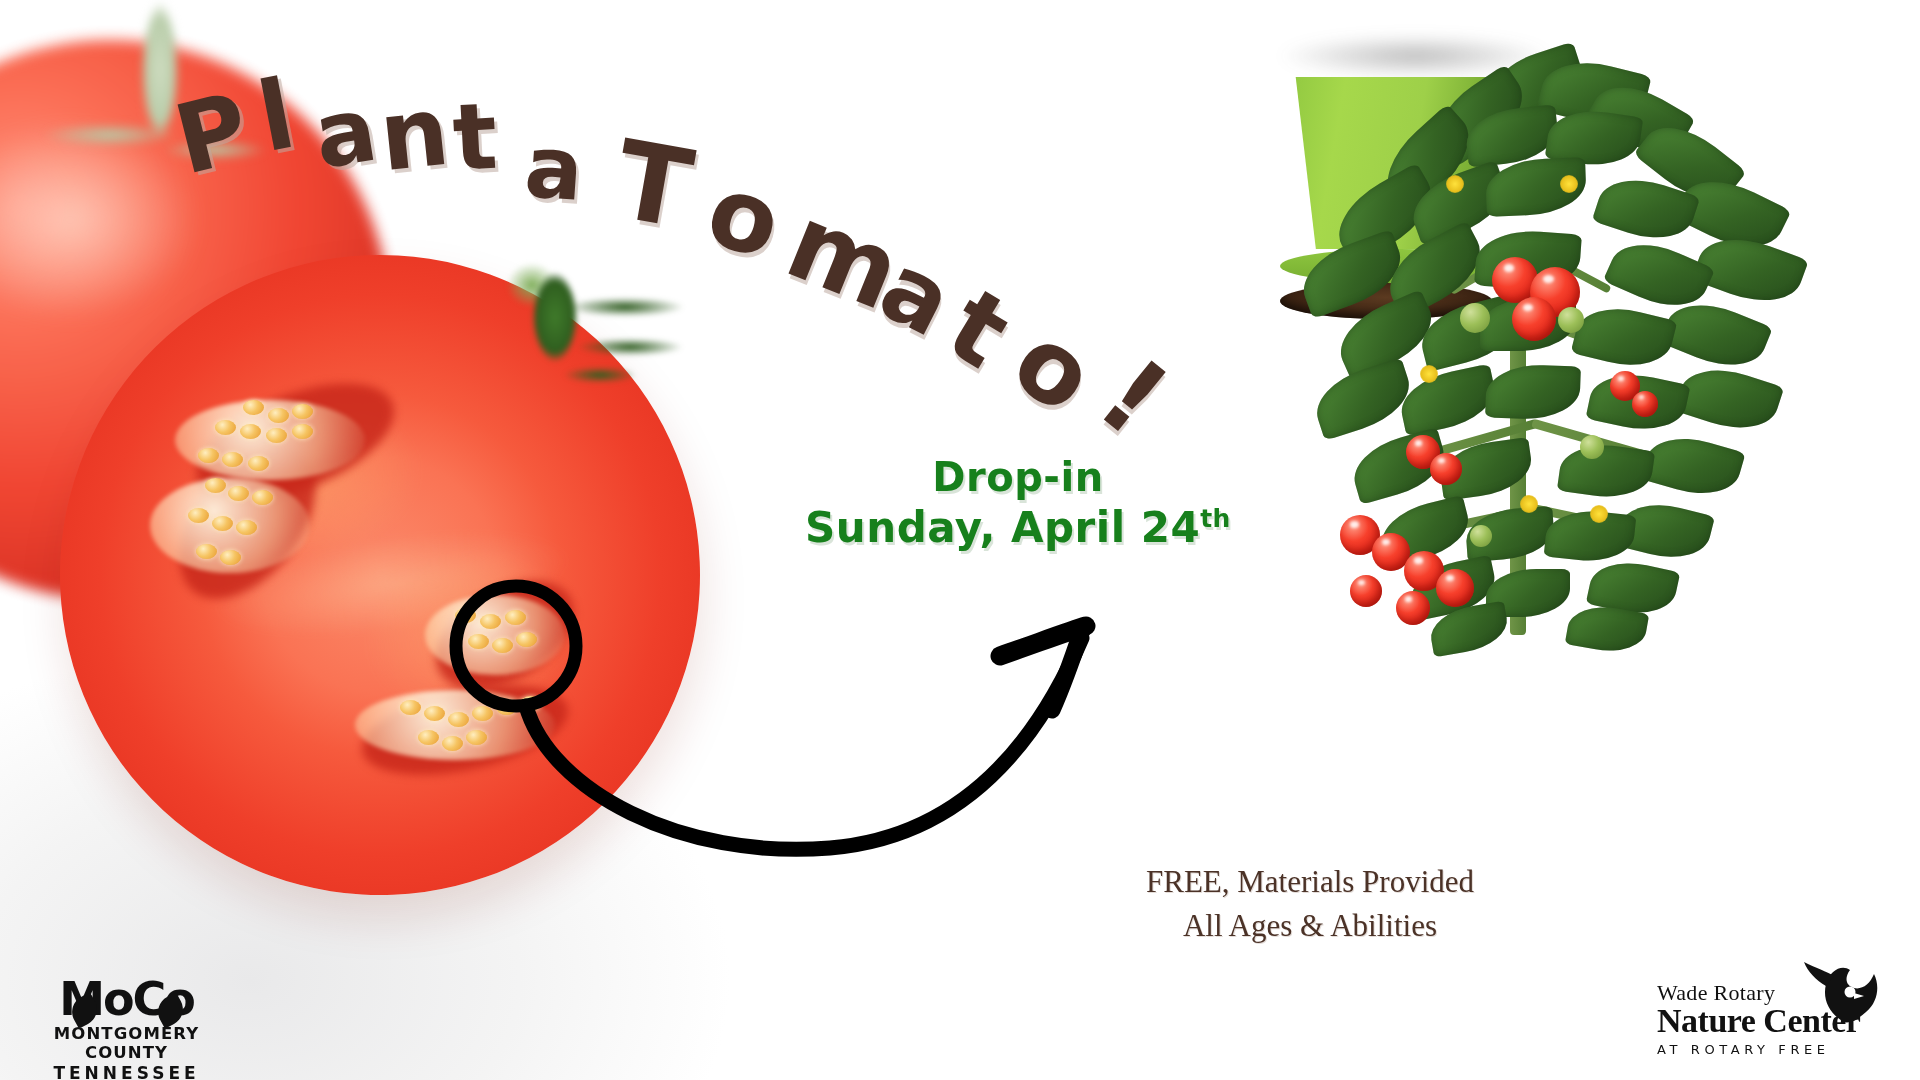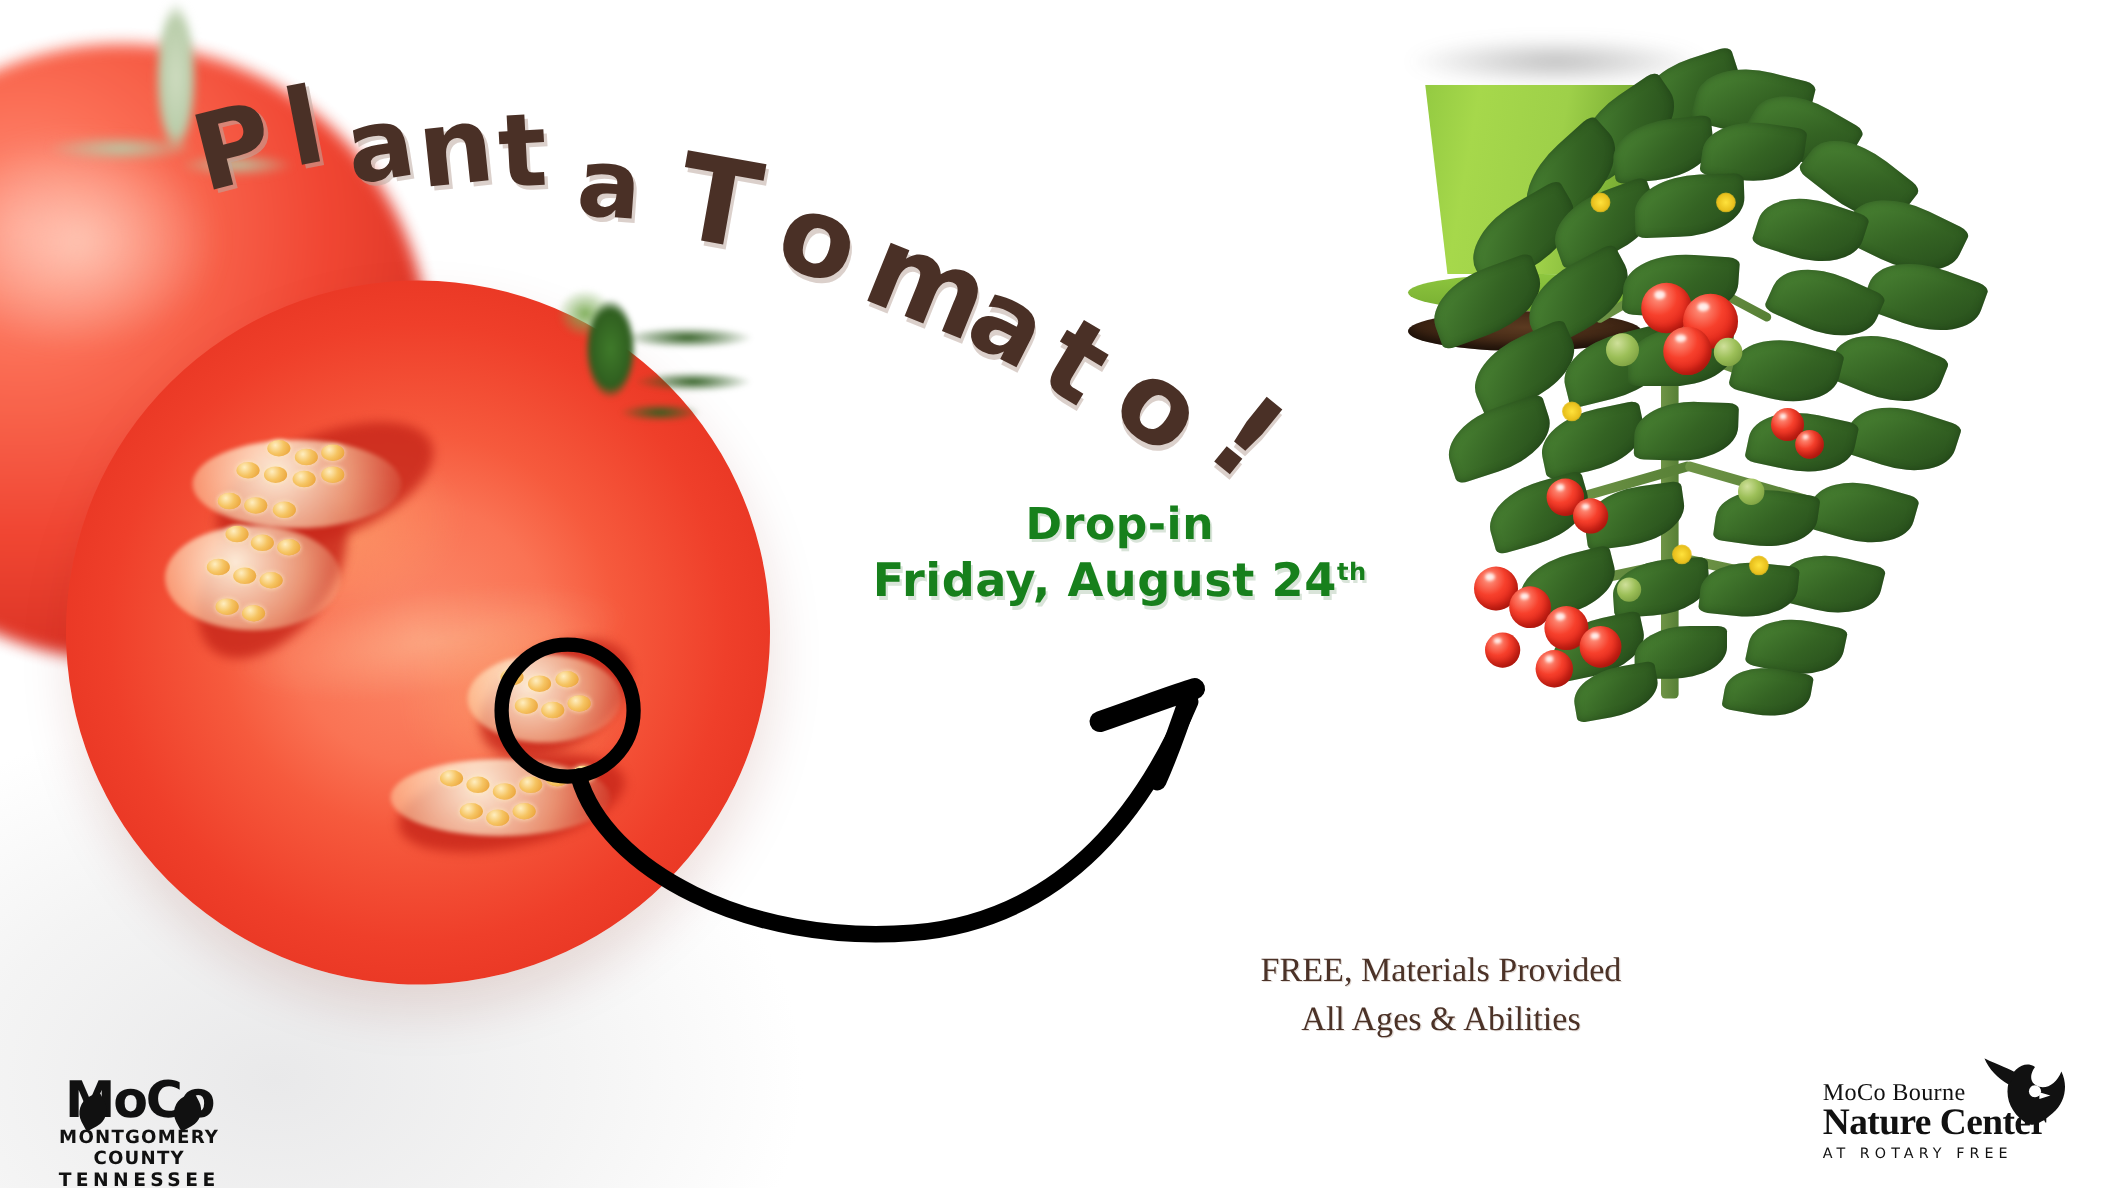--- a/index.html
+++ b/index.html
@@ -153,21 +153,21 @@
   #event-block{
     position:absolute;left:788px;top:452px;width:460px;text-align:center;
     font-family:"DejaVu Sans", sans-serif;font-weight:bold;
     color:#17801c;line-height:1.26;
     text-shadow:2px 3px 0 rgba(185,205,185,.55);
     letter-spacing:.5px;
   }
   #event-block .ln{display:block;}
   #ev-dropin{font-size:40px;}
   #ev-date{font-size:42px;white-space:nowrap;}
-  #ev-date sup{font-size:22px;vertical-align:super;}
+  #ev-date sup{font-size:25px;vertical-align:super;}
   #ev-time{font-size:44px;}
 
   
   #arrow{position:absolute;left:430px;top:560px;width:700px;height:330px;}
 
   
   #blurb{
     position:absolute;left:1090px;top:860px;width:440px;text-align:center;
     font-family:"Liberation Serif", serif;color:#4b3227;font-size:31px;line-height:1.42;
     text-shadow:1px 1px 0 rgba(200,185,178,.5);
@@ -357,21 +357,21 @@
       <span style="left: 545px; top: 140px; font-size: 100px; transform: rotate(16deg);">o</span>
       <span style="left: 625px; top: 178px; font-size: 104px; transform: rotate(22deg);">m</span>
       <span style="left: 720px; top: 222px; font-size: 94px; transform: rotate(27deg);">a</span>
       <span style="left: 790px; top: 252px; font-size: 100px; transform: rotate(31deg);">t</span>
       <span style="left: 855px; top: 292px; font-size: 100px; transform: rotate(35deg);">o</span>
       <span style="left: 945px; top: 318px; font-size: 104px; transform: rotate(39deg);">!</span>
     </div>
 
   <div id="event-block">
     <span class="ln" id="ev-dropin">Drop-in</span>
-    <span class="ln" id="ev-date"><span>Friday, August 24</span><sup>th</sup></span>
+    <span class="ln" id="ev-date"><span>Sunday, April 24</span><sup>th</sup></span>
   </div>
 
   <div id="blurb">
     <span class="ln">FREE, Materials Provided</span>
     <span class="ln">All Ages &amp; Abilities</span>
   </div>
 
 
   <div id="moco">
     <div id="moco-word">MoCo</div>
@@ -382,18 +382,18 @@
 
   </div>
 
   <div id="wbnc">
     <svg id="wbnc-bird" viewBox="0 0 86 66">
       <path d="M44 60 C 30 52, 22 38, 26 22 C 30 8, 42 2, 50 8 C 44 16, 46 24, 54 26 C 62 28, 70 22, 74 12 C 80 24, 78 40, 66 50 C 58 57, 50 62, 44 60 Z" fill="#111"></path>
       <path d="M26 24 C 16 18, 8 10, 4 0 C 16 6, 28 10, 34 14 Z" fill="#111"></path>
       <circle cx="50" cy="30" r="5.5" fill="#fff"></circle>
       <path d="M54 31 L 64 34 L 54 37 Z" fill="#fff"></path>
     </svg>
-    <div id="wbnc-wade">MoCo Bourne</div>
+    <div id="wbnc-wade">Wade Rotary</div>
     <div id="wbnc-nature">Nature Center</div>
     <div id="wbnc-sub">AT ROTARY FREE</div>
   </div>
 
 </div>
 
 </body></html>

